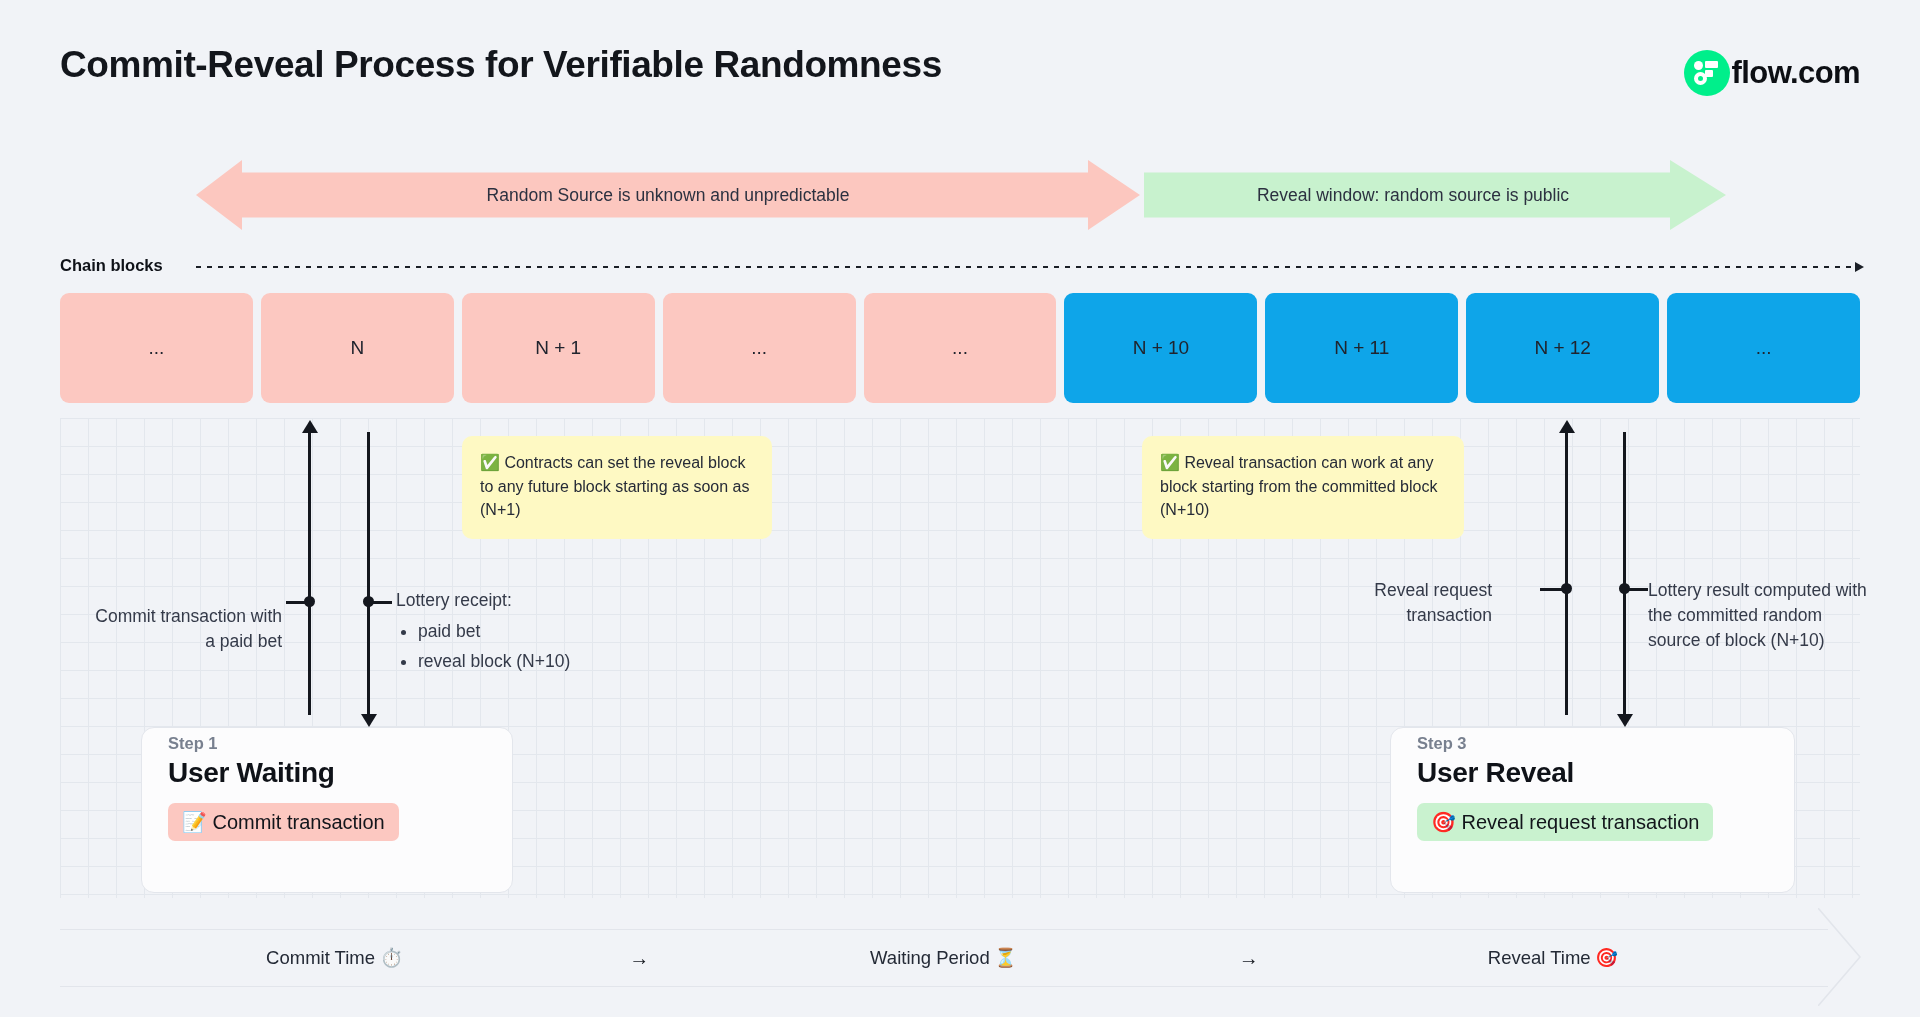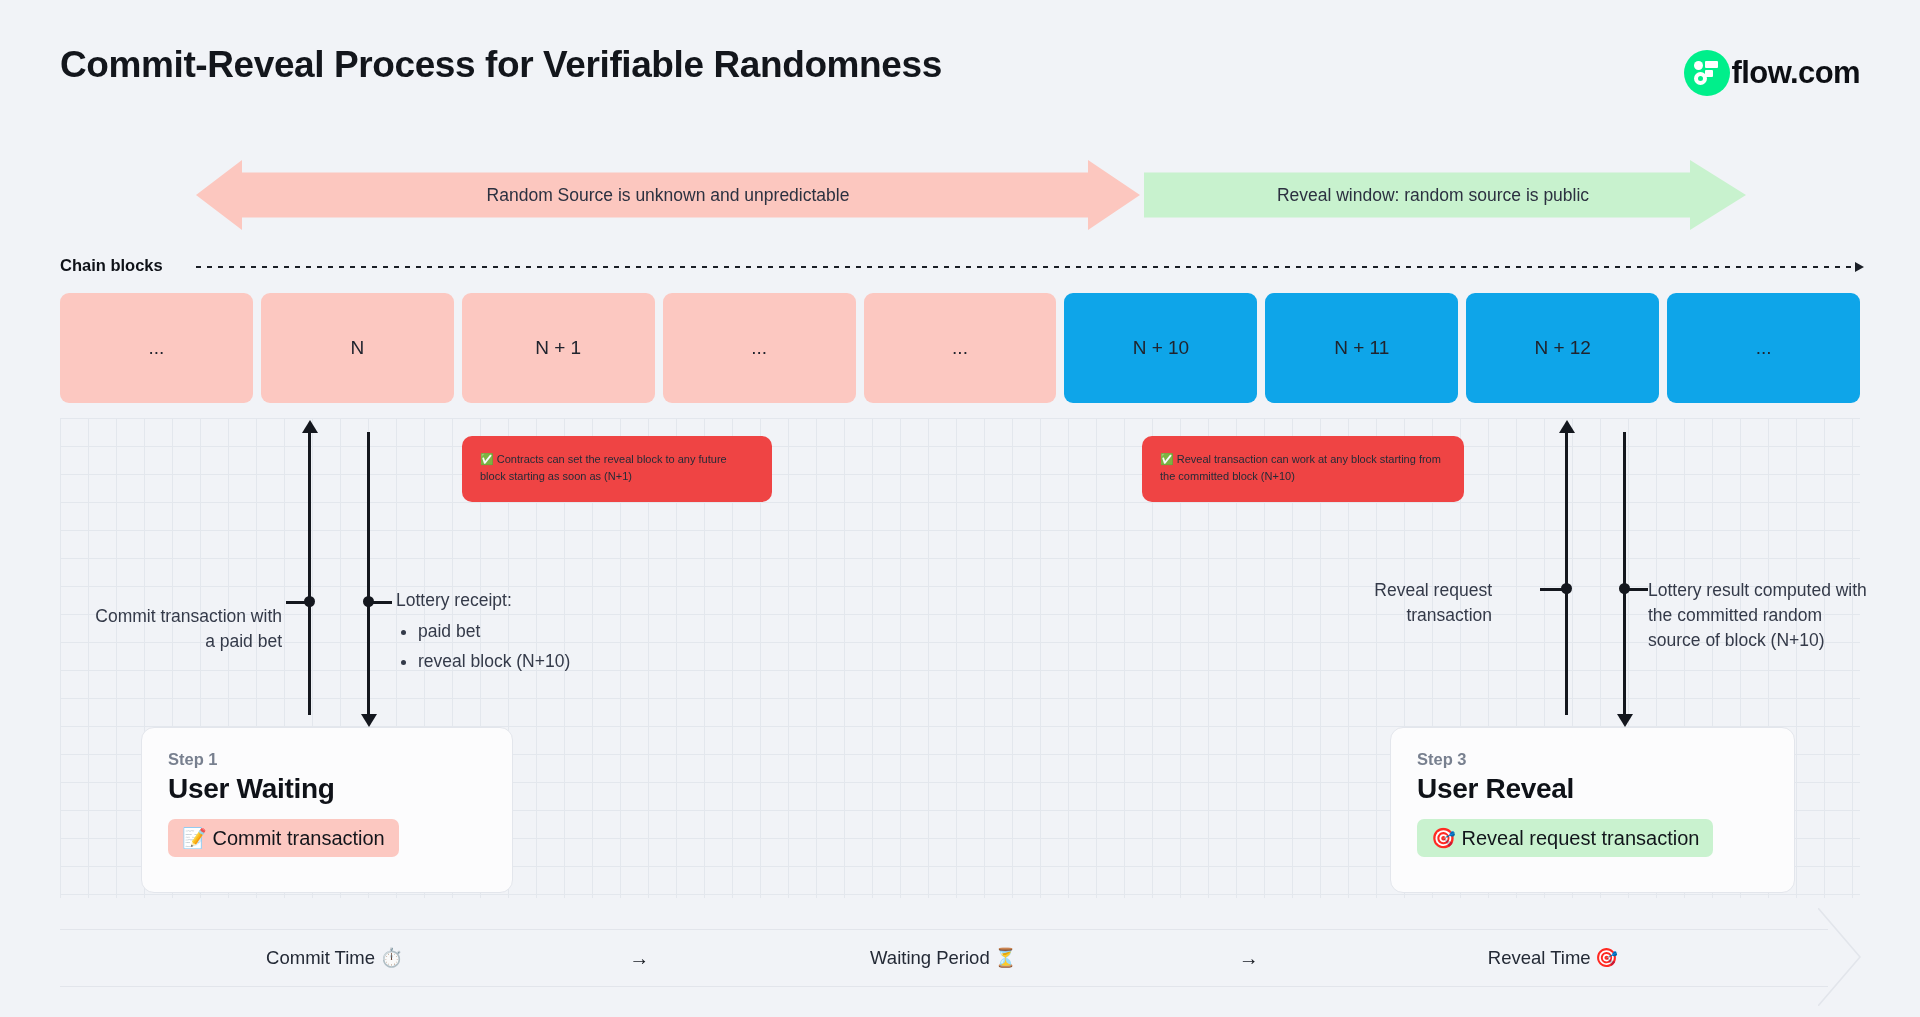--- a/index.html
+++ b/index.html
@@ -39,21 +39,20 @@
   .banner span{font-size:17.5px;color:#2c3140;position:relative;z-index:2;}
   .banner-unknown{
     left:196px;width:944px;
     background:#fcc7bf;
     clip-path:polygon(0 50%,46px 0,46px 18%,calc(100% - 52px) 18%,calc(100% - 52px) 0,100% 50%,calc(100% - 52px) 100%,calc(100% - 52px) 82%,46px 82%,46px 100%);
   }
   .banner-reveal{
     left:1144px;width:582px;
     background:#c8f2ce;
     clip-path:polygon(0 18%,calc(100% - 56px) 18%,calc(100% - 56px) 0,100% 50%,calc(100% - 56px) 100%,calc(100% - 56px) 82%,0 82%);
-    padding-left:20px;
   }
   .banner-reveal span{margin-right:44px;}
 
   
   .chain-label{
     position:absolute;left:60px;top:256px;
     font-size:16.5px;font-weight:700;color:#0f1218;
   }
   .chain-line{
     position:absolute;left:196px;top:266px;width:1660px;height:2px;
@@ -79,23 +78,23 @@
     background-image:
       linear-gradient(#dfe3ea 1.2px,transparent 1.2px),
       linear-gradient(90deg,#dfe3ea 1.2px,transparent 1.2px);
     background-size:28px 28px;
     background-position:0 0,0 0;
     opacity:.75;
   }
 
   
   .note{
-    position:absolute;background:#ef4444;border-radius:10px;
+    position:absolute;background:#fef9c3;border-radius:10px;
     padding:15px 18px 17px 18px;box-sizing:border-box;
-    font-size:11px;line-height:1.48;color:#262b37;
+    font-size:16px;line-height:1.48;color:#262b37;
   }
   .note-commit{left:462px;top:436px;width:310px;}
   .note-reveal{left:1142px;top:436px;width:322px;}
   .emj{font-family:"DejaVu Sans",sans-serif;}
 
   
   .vline{position:absolute;width:3px;background:#14171e;}
   .vcap-up::before{
     content:"";position:absolute;left:-6.5px;top:-12px;
     border-bottom:13px solid #14171e;border-left:8px solid transparent;border-right:8px solid transparent;
@@ -113,21 +112,21 @@
   .lbl-commit{left:88px;top:604px;width:194px;text-align:right;}
   .lbl-receipt{left:396px;top:588px;width:300px;}
   .lbl-receipt ul{margin:6px 0 0 0;padding-left:22px;}
   .lbl-receipt li{margin-top:5px;}
   .lbl-revealreq{left:1330px;top:578px;width:162px;text-align:right;}
   .lbl-result{left:1648px;top:578px;width:230px;}
 
   
   .card{
     position:absolute;background:#fcfcfd;border:1px solid #e3e6ec;border-radius:13px;
-    box-sizing:border-box;padding:22px 26px;
+    box-sizing:border-box;padding:6px 26px;
   }
   .card-step1{left:141px;top:727px;width:372px;height:166px;}
   .card-step2{left:1390px;top:727px;width:405px;height:166px;}
   .card-step{font-size:16.5px;font-weight:700;color:#78808f;}
   .card-title{font-size:28px;font-weight:700;color:#0f1218;margin-top:4px;letter-spacing:-.3px;}
   .pill{
     display:inline-block;margin-top:14px;border-radius:7px;
     padding:7px 14px;font-size:20px;color:#12151b;white-space:nowrap;
   }
   .pill-pink{background:#fcc8c1;}

